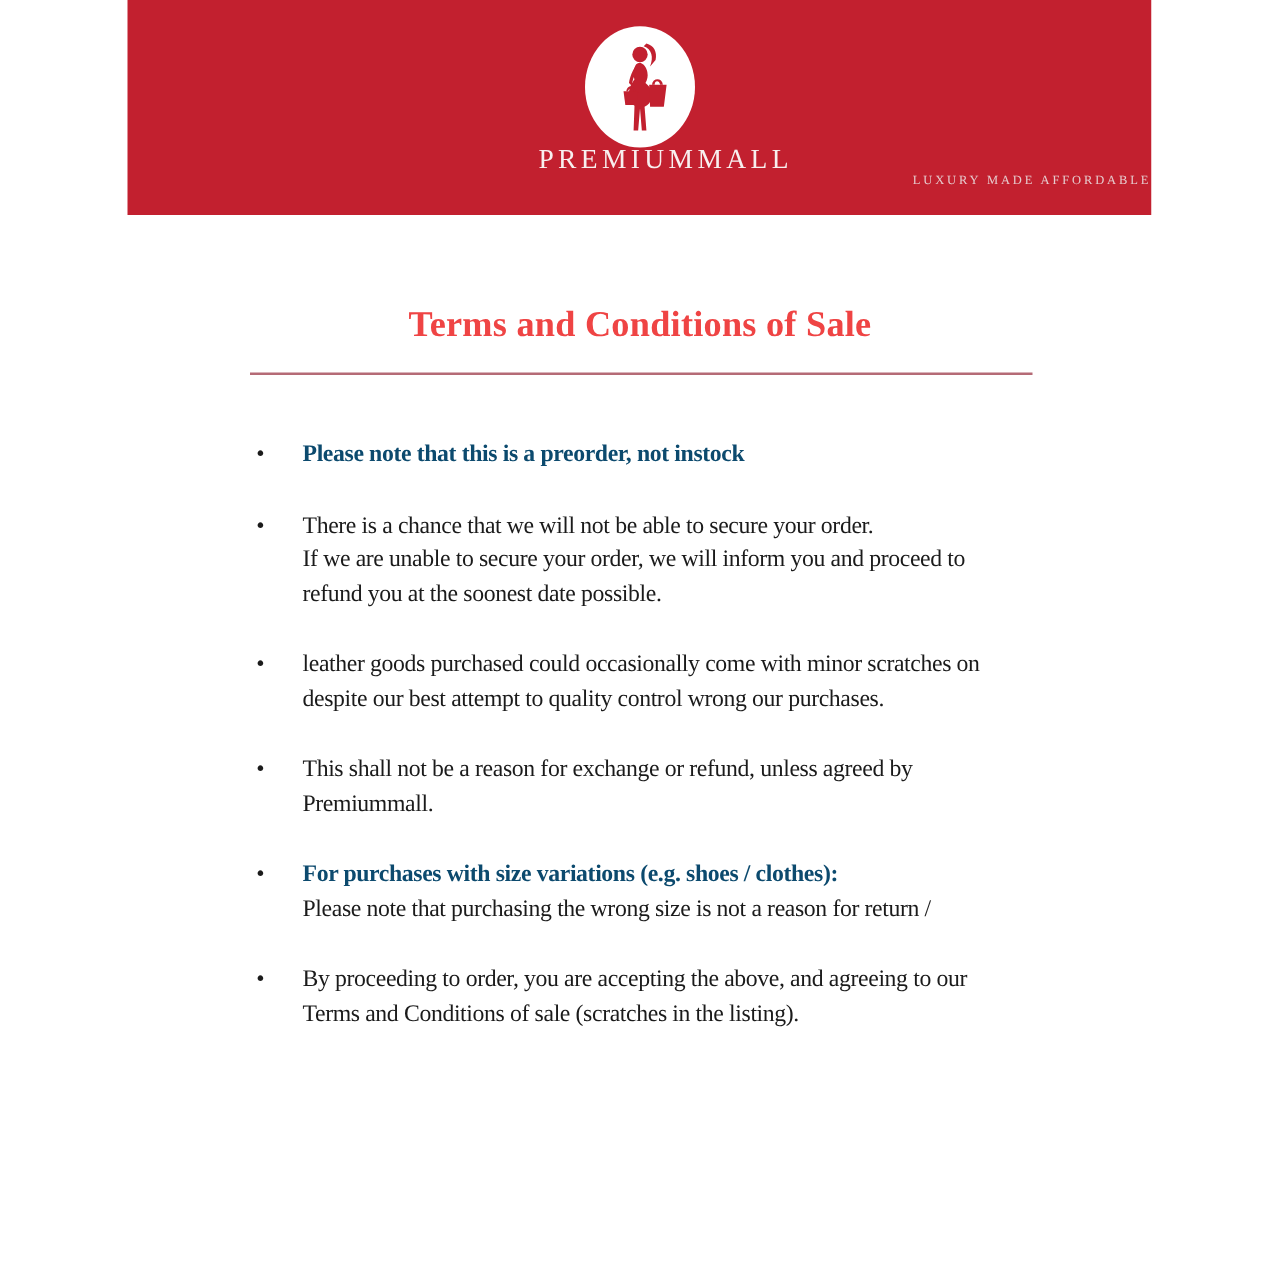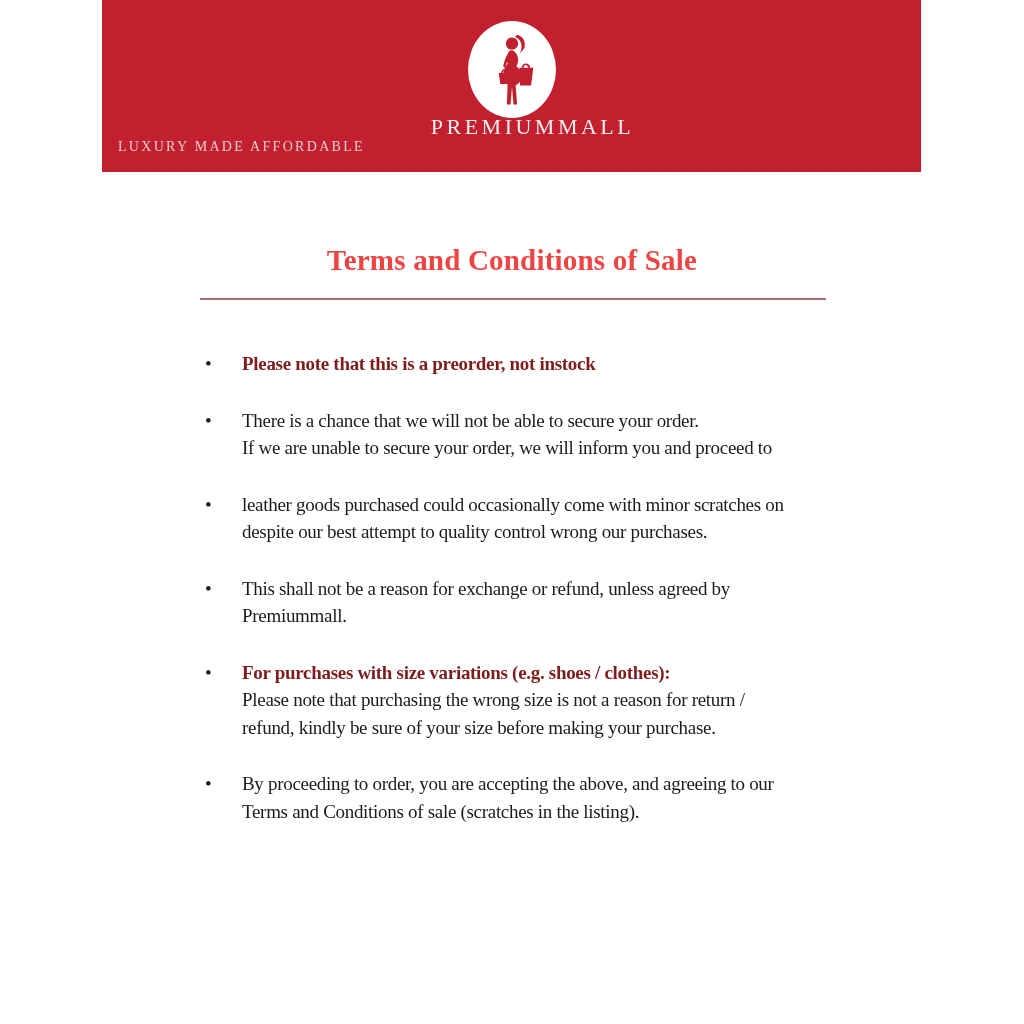--- a/index.html
+++ b/index.html
@@ -18,22 +18,22 @@
     display:flex;align-items:center;justify-content:center;
   }
   .logo-circle svg{width:66px;height:88px;display:block;}
   .brand{
     position:absolute;left:0;top:114px;width:100%;text-align:center;
     color:#F8EFEF;font-size:22px;letter-spacing:3.5px;font-weight:400;
     font-family:"Liberation Serif", serif;
     margin-left:21px;
   }
   .tagline{
-    position:absolute;left:16px;top:139px;width:100%;text-align:left;
-    color:#E6CBCE;font-size:14px;letter-spacing:2.3px;font-weight:400;
+    position:absolute;left:0;top:139px;width:100%;text-align:right;
+    color:#E6CBCE;font-size:10px;letter-spacing:2.3px;font-weight:400;
   }
   
   .title{
     position:absolute;left:0;top:244px;width:1024px;margin:0;
     text-align:center;font-size:29px;font-weight:700;color:#ef4444;
     letter-spacing:0.2px;
   }
   .rule{
     position:absolute;left:200px;top:298px;width:626px;height:2px;
     background:#B56B76;
@@ -42,21 +42,21 @@
     position:absolute;left:205px;top:350px;margin:0;padding:0;
     list-style:none;
   }
   ul.terms li{
     display:flex;align-items:flex-start;margin:0 0 29px 0;
     font-size:19px;line-height:27.5px;color:#1b1b1b;letter-spacing:-0.3px;
   }
   .marker{flex:0 0 37px;color:#1b1b1b;font-size:19px;}
   .lines{flex:0 0 auto;}
   .ln{white-space:nowrap;}
-  .red{color:#7f1d1d;font-weight:700;}
+  .red{color:#0c4a6e;font-weight:700;}
 </style>
 </head>
 <body>
 
 <div class="page">
 
   <header class="banner">
     <div class="logo-circle">
       <svg viewBox="0 0 90 100" xmlns="http://www.w3.org/2000/svg" aria-hidden="true">
         <g fill="#C2202F">
@@ -85,20 +85,21 @@
       <div class="lines">
         <div class="ln red">Please note that this is a preorder, not instock</div>
       </div>
     </li>
 
     <li>
       <span class="marker">•</span>
       <div class="lines">
         <div class="ln">There is a chance that we will not be able to secure your order.</div>
         <div class="ln">If we are unable to secure your order, we will inform you and proceed to</div>
+        <div class="ln">refund you at the soonest date possible.</div>
       </div>
     </li>
 
     <li>
       <span class="marker">•</span>
       <div class="lines">
         <div class="ln">leather goods purchased could occasionally come with minor scratches on</div>
         <div class="ln">despite our best attempt to quality control wrong our purchases.</div>
       </div>
     </li>
@@ -109,21 +110,20 @@
         <div class="ln">This shall not be a reason for exchange or refund, unless agreed by</div>
         <div class="ln">Premiummall.</div>
       </div>
     </li>
 
     <li>
       <span class="marker">•</span>
       <div class="lines">
         <div class="ln red">For purchases with size variations (e.g. shoes / clothes):</div>
         <div class="ln">Please note that purchasing the wrong size is not a reason for return /</div>
-        <div class="ln">refund, kindly be sure of your size before making your purchase.</div>
       </div>
     </li>
 
     <li>
       <span class="marker">•</span>
       <div class="lines">
         <div class="ln">By proceeding to order, you are accepting the above, and agreeing to our</div>
         <div class="ln">Terms and Conditions of sale (scratches in the listing).</div>
       </div>
     </li>

